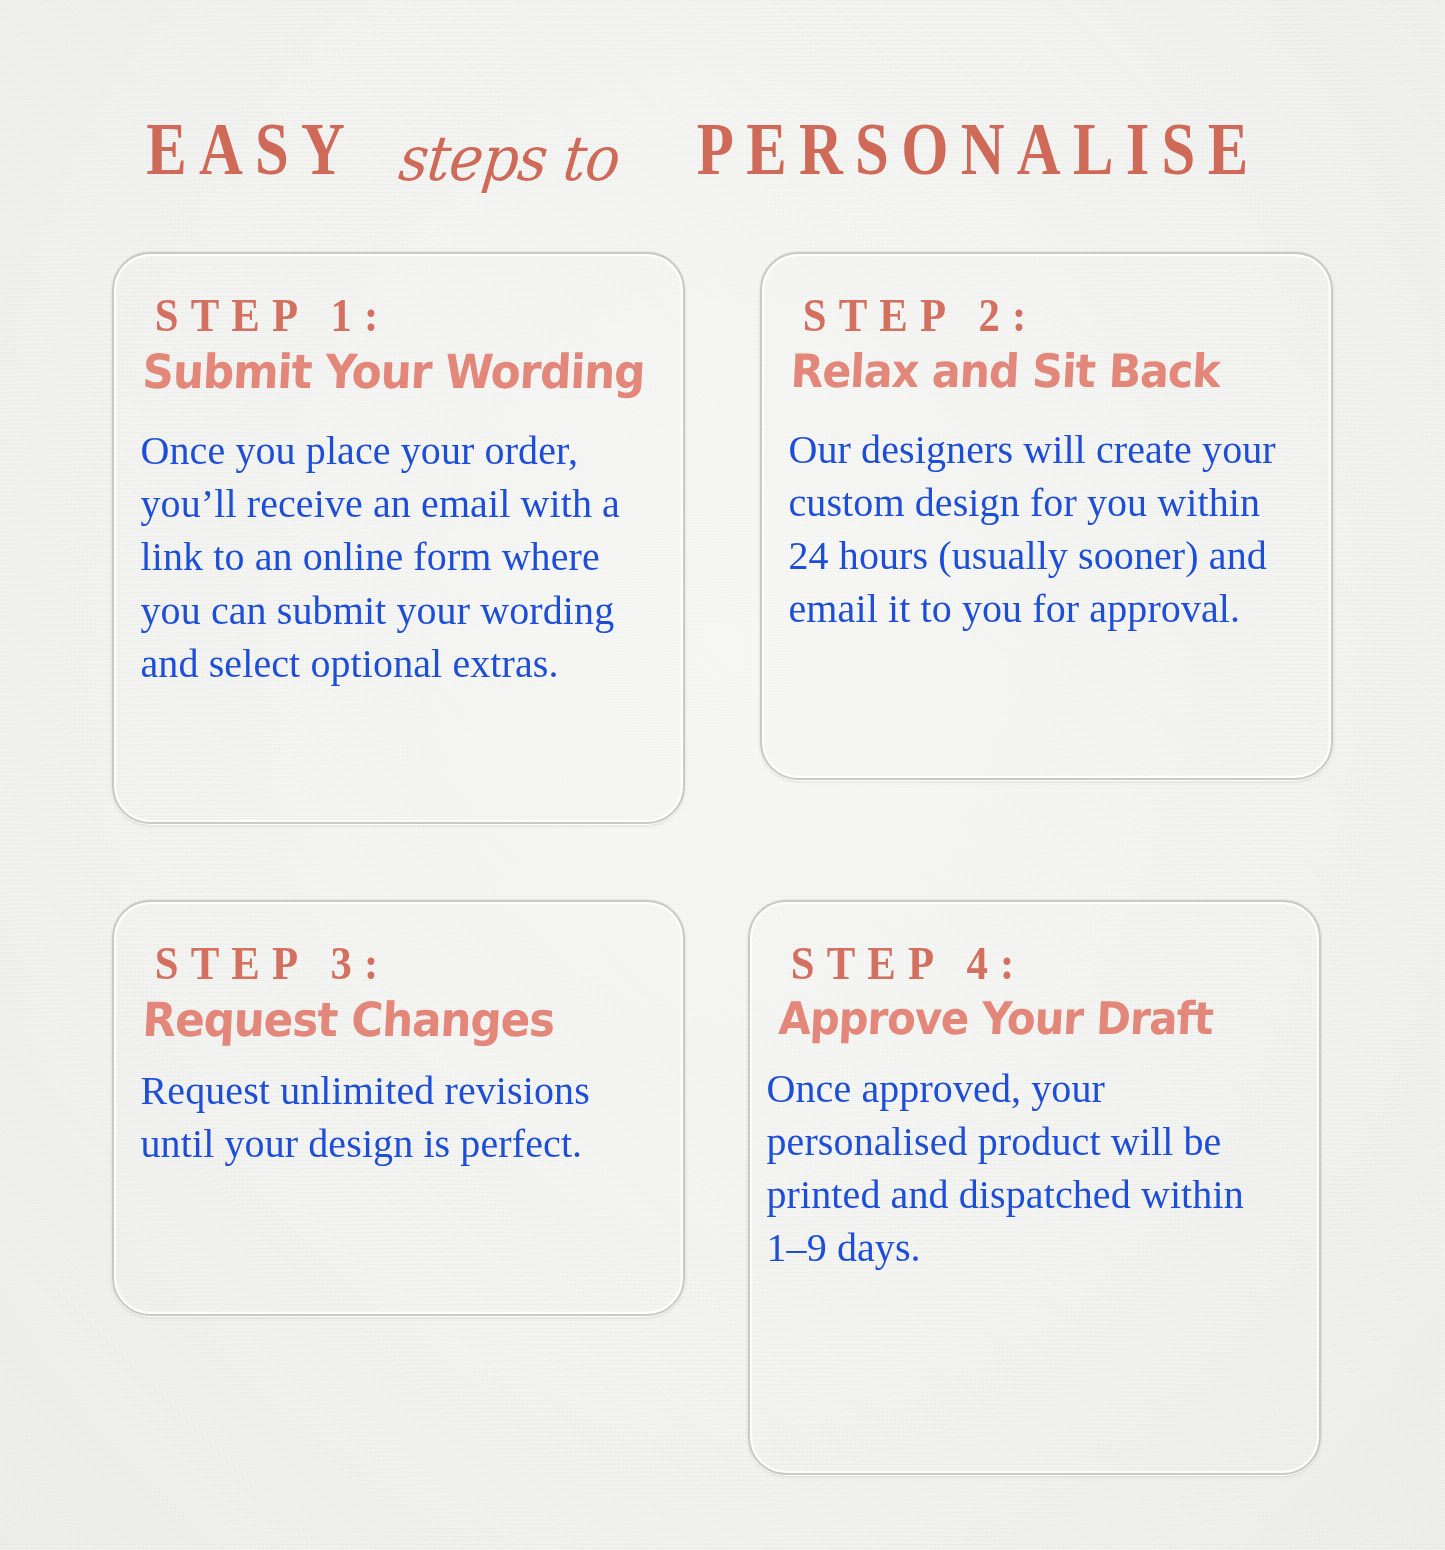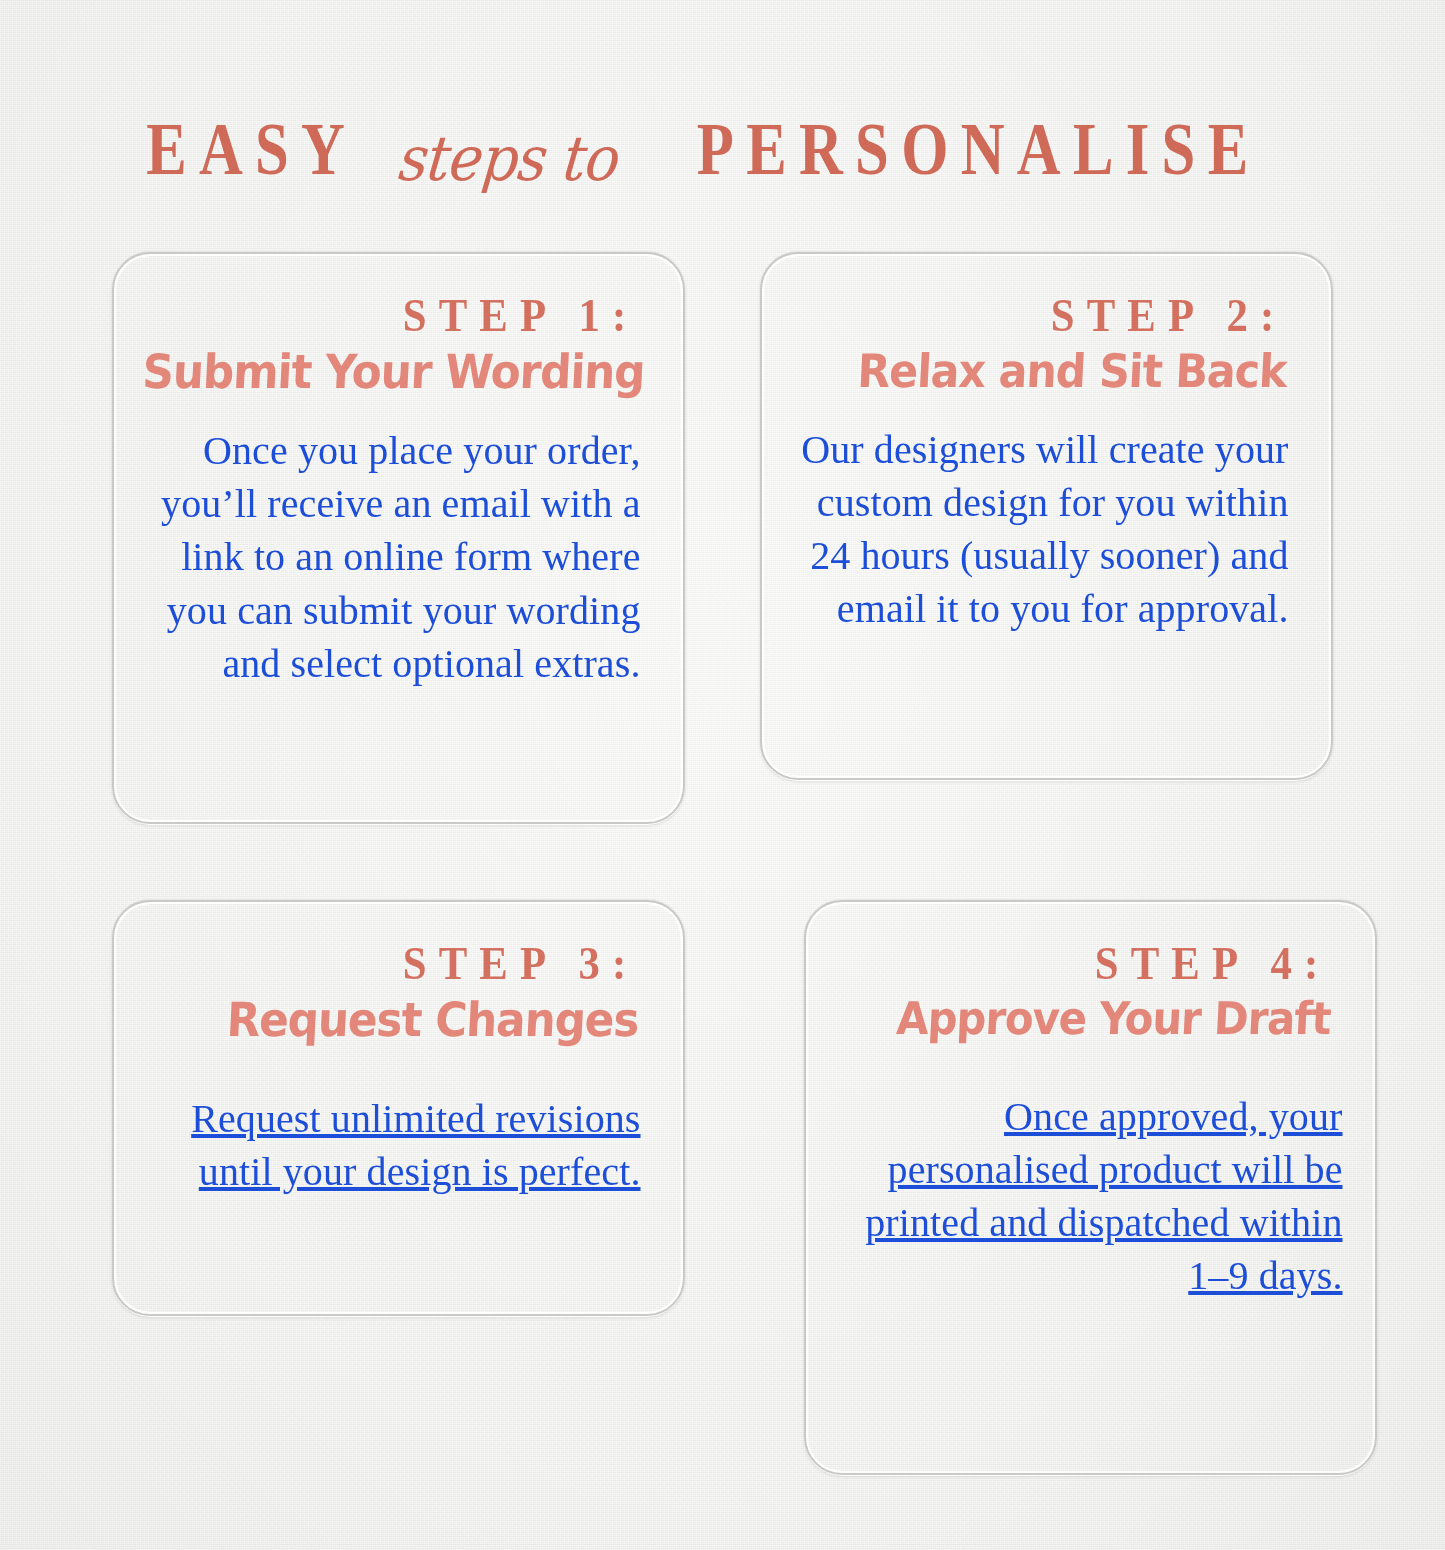--- a/index.html
+++ b/index.html
@@ -112,29 +112,29 @@
     position: absolute;
     inset: 1px;
     border-radius: 36px;
     border: 1px solid rgba(255,255,255,.85);
     pointer-events: none;
   }
 
   #card-1 { left: 112px; top: 252px;  width: 573px; height: 572px; }
   #card-2 { left: 760px; top: 252px;  width: 573px; height: 528px; }
   #card-3 { left: 112px; top: 900px;  width: 573px; height: 416px; }
-  #card-4 { left: 804px; top: 900px;  width: 573px; height: 575px; }
+  #card-4 { left: 748px; top: 900px;  width: 573px; height: 575px; }
 
   .card-inner {
     position: absolute;
     left: 0;
     right: 0;
     top: 0;
     padding: 38px 26px 0 10px;
-    text-align: right;
+    text-align: left;
   }
 
   .step-label {
     font-family: "Liberation Serif", serif;
     font-size: 46px;
     font-weight: 700;
     letter-spacing: 13px;
     color: #d4705f;
     line-height: 1.05;
     margin: 0 0 4px 0;
@@ -159,21 +159,21 @@
     font-family: "Liberation Serif", serif;
     font-size: 40px;
     font-weight: 400;
     color: #1d4ed8;
     line-height: 1.33;
     margin: 26px auto 0 auto;
     max-width: 500px;
     letter-spacing: .1px;
   }
   #card-3 .step-body,
-  #card-4 .step-body { margin-top: 46px; text-decoration: underline; }
+  #card-4 .step-body { margin-top: 18px; }
   #card-4 .step-body { max-width: 520px; }
   #card-4 .step-title { font-size: 45px; }
   #card-2 .step-title { font-size: 46px; }
 </style>
 </head>
 <body>
 
 <div id="paper-texture"></div>
 <div id="vignette"></div>
 

